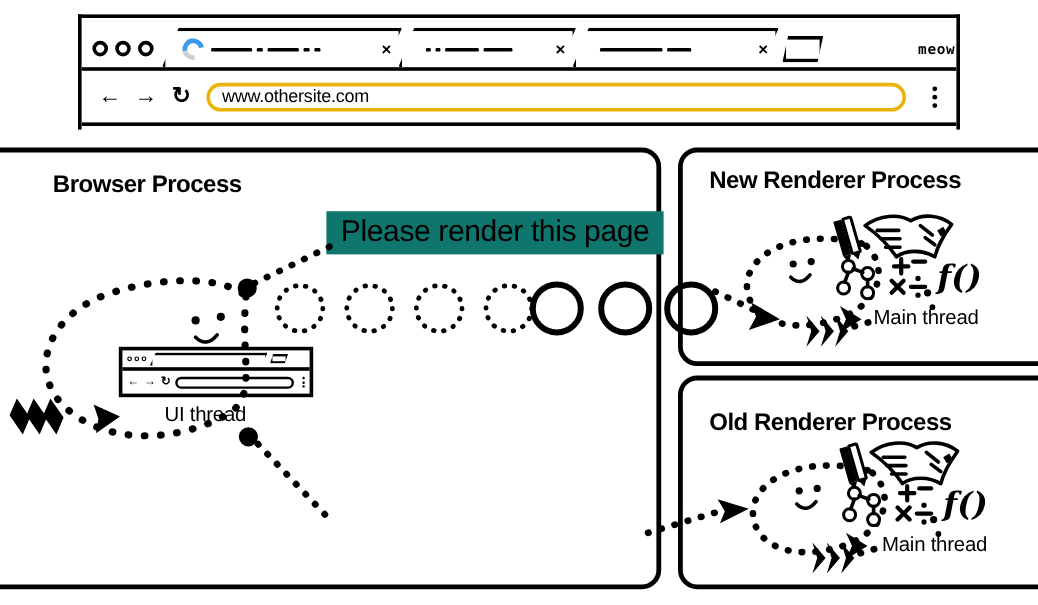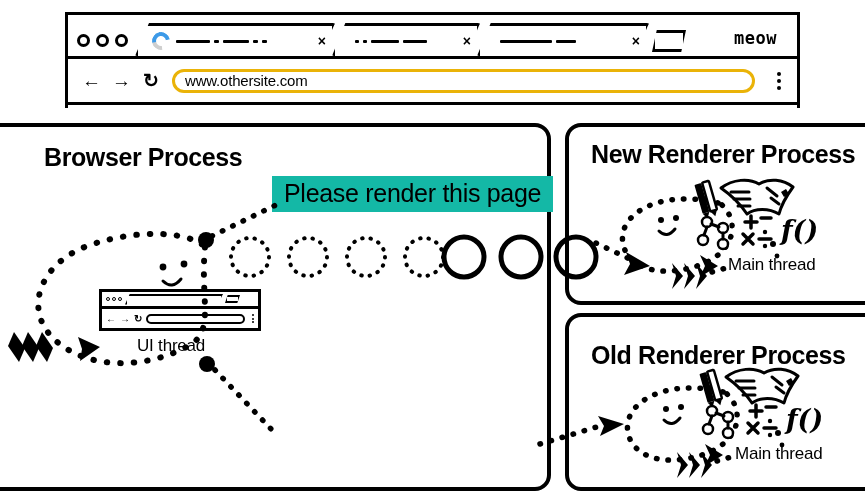--- a/index.html
+++ b/index.html
@@ -47,23 +47,23 @@
   }
   .tab-title { flex: 1; display: flex; align-items: center; gap: 4px; }
   .dash { height: 3px; background: #000; border-radius:1px; }
   .tab-x { font-size: 14px; font-weight: 900; line-height: 1; color: #000; margin-left:4px; }
   .newtab {
     width: 34px; height: 22px; border: 3px solid #000;
     clip-path: polygon(14% 0, 100% 0, 86% 100%, 0 100%);
     margin-left: 6px; margin-bottom: 4px; background:#fff;
   }
   .meow {
-    margin-left: auto; padding: 0 20px 8px 0;
+    margin-left: auto; padding: 0 1px 8px 0;
     font-family: "DejaVu Sans Mono", monospace;
-    font-size: 17px; font-weight: 700; letter-spacing: 0.5px;
+    font-size: 12px; font-weight: 700; letter-spacing: 0.5px;
   }
   .navbar {
     height: 46px; display: flex; align-items: center;
     padding: 0 10px 0 14px; gap: 12px;
     border-bottom: 3px solid #000;
   }
   .nav-ico { font-size: 19px; font-weight: 900; line-height: 1; width: 18px; text-align:center; }
   .urlbar {
     flex: 1; height: 24px; border: 3px solid #eab308; border-radius: 12px;
     background: #fff; display: flex; align-items: center; padding: 0 10px;
@@ -80,30 +80,30 @@
   }
   #new-renderer-panel {
     left: 565px; top: 123px; width: 306px; height: 182px;
     border-radius: 16px 0 0 16px;
   }
   #old-renderer-panel {
     left: 565px; top: 313px; width: 306px; height: 178px;
     border-radius: 16px 0 0 16px;
   }
   .panel-title {
-    position: absolute; font-size: 25px; font-weight: 700;
+    position: absolute; font-size: 20px; font-weight: 700;
     letter-spacing: -0.4px; color: #000; white-space: nowrap;
   }
   #browser-panel .panel-title { left: 46px; top: 16px; }
   #new-renderer-panel .panel-title { left: 22px; top: 13px; }
   #old-renderer-panel .panel-title { left: 22px; top: 24px; }
 
   
   .msg-label {
-    position: absolute; background: #14b8a6; color: #000;
+    position: absolute; background: #0f766e; color: #000;
     font-size: 25px; letter-spacing: -0.3px; white-space: nowrap;
     padding: 4px 12px 6px 12px; line-height: 1.05;
   }
   #label-render { left: 272px; top: 176px; }
   #label-unload { left: 268px; top: 424px; }
 
   .small-label {
     position: absolute; font-size: 17px; font-weight: 400;
     color: #000; white-space: nowrap; letter-spacing: -0.2px;
   }

